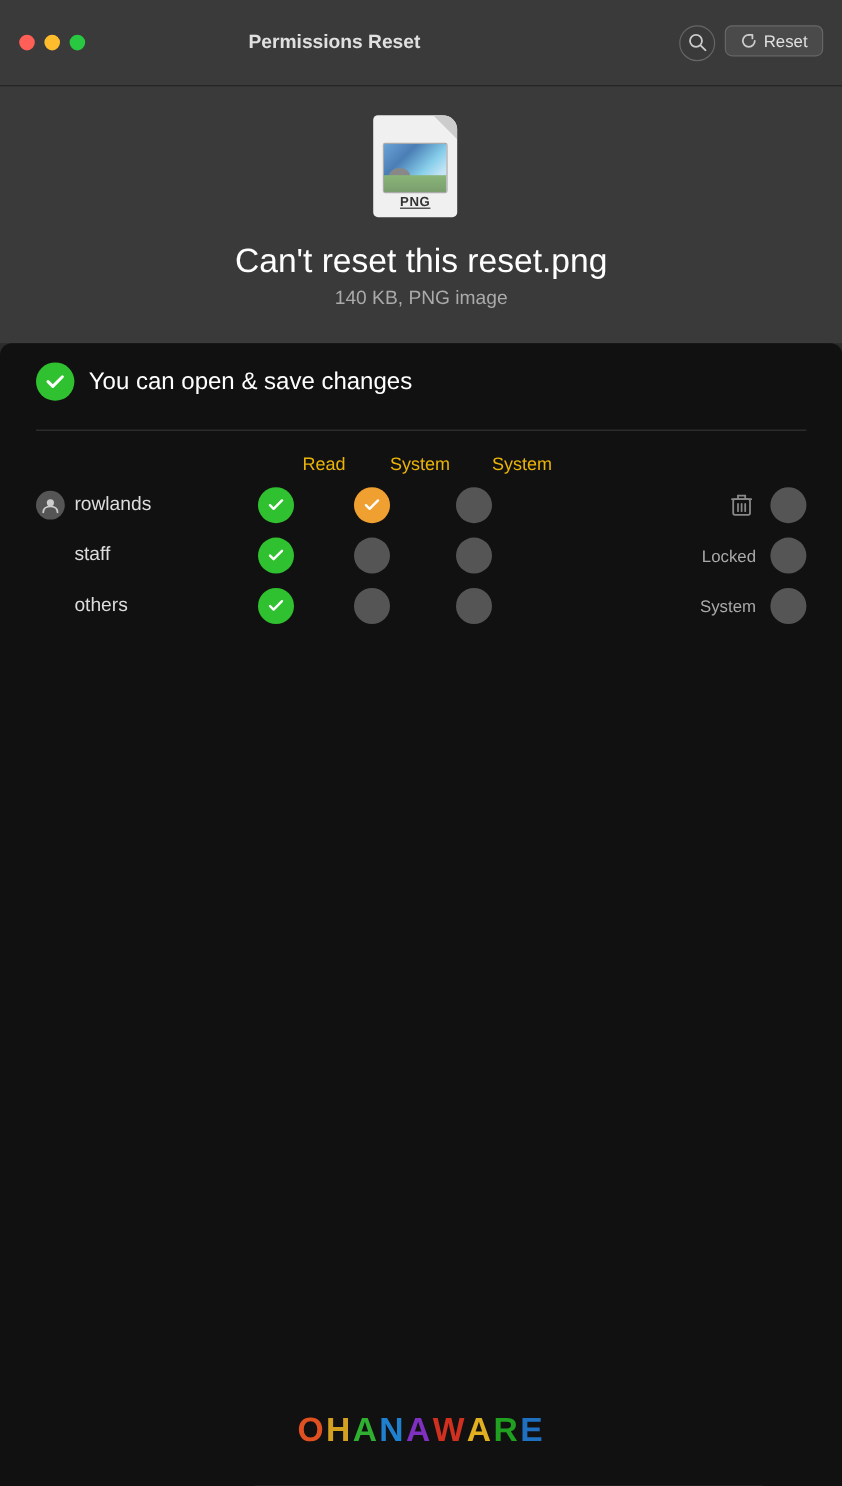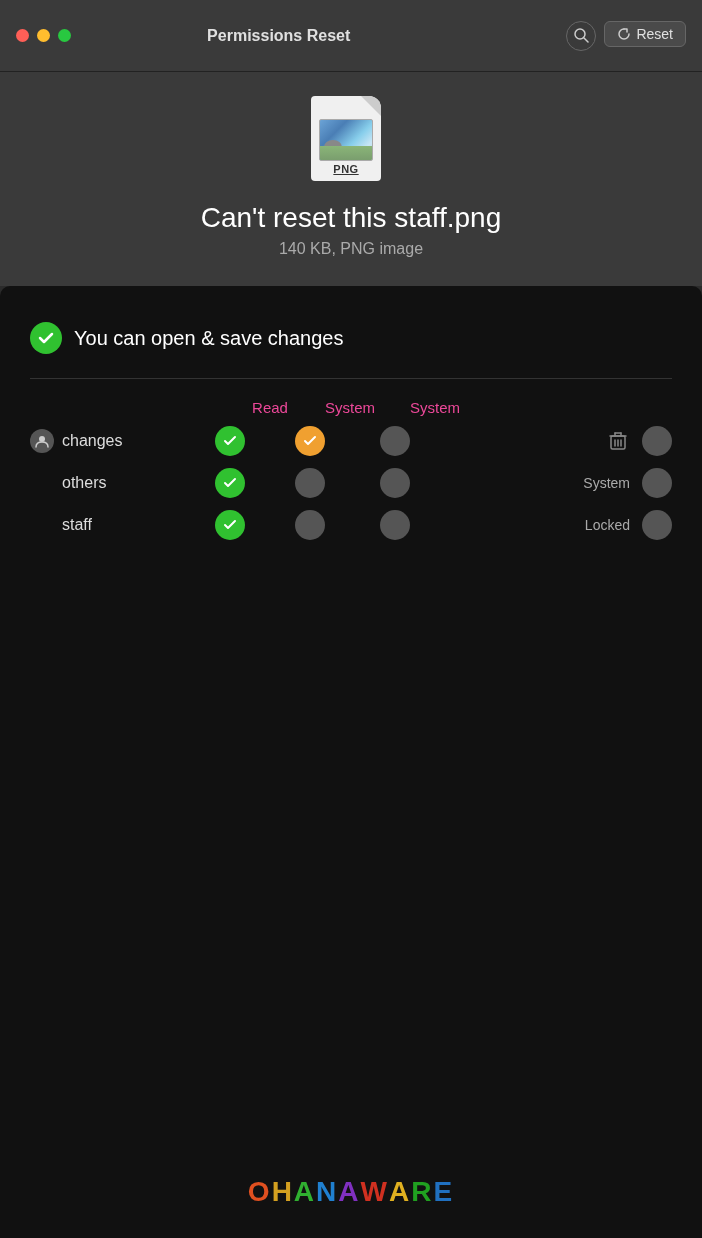--- a/index.html
+++ b/index.html
@@ -175,21 +175,21 @@
       color: #aaaaaa;
       text-align: right;
     }
 
     
     .main-content {
       background: #111111;
       flex: 1;
       border-top-left-radius: 10px;
       border-top-right-radius: 10px;
-      padding: 36px 30px;
+      padding: 16px 30px;
       display: flex;
       flex-direction: column;
     }
 
     
     .status-banner {
       display: flex;
       align-items: center;
       gap: 12px;
       margin-bottom: 24px;
@@ -230,21 +230,21 @@
 
     .permissions-header {
       display: grid;
       grid-template-columns: 160px 80px 80px 90px 1fr;
       margin-bottom: 10px;
       padding-left: 40px;
     }
 
     .col-header {
       font-size: 15px;
-      color: #ec4899;
+      color: #eab308;
       font-weight: 500;
       text-align: center;
     }
 
     .col-header:first-child { text-align: left; }
 
     .permission-row {
       display: grid;
       grid-template-columns: 160px 80px 80px 90px 1fr;
       align-items: center;
@@ -390,21 +390,21 @@
 </div>
 
 <div class="file-info-area">
   <div class="file-icon">
     <div class="file-icon-body">
       <div class="file-icon-fold"></div>
       <div class="file-icon-image-preview"></div>
       <span class="file-icon-label">PNG</span>
     </div>
   </div>
-  <div class="file-title">Can't reset this staff.png</div>
+  <div class="file-title">Can't reset this reset.png</div>
   <div class="file-meta">140 KB, PNG image</div>
 </div>
 
 <div class="main-content">
 
   <div class="status-banner">
     <div class="status-check-icon">
       <svg viewBox="0 0 18 18" fill="none">
         <polyline points="3,9 7,13 15,5" stroke="white" stroke-width="2.5" stroke-linecap="round" stroke-linejoin="round"></polyline>
       </svg>
@@ -425,21 +425,21 @@
     </div>
 
     <div class="permission-row">
       <div class="row-user">
         <div class="user-icon">
           <svg width="14" height="14" viewBox="0 0 14 14" fill="none">
             <circle cx="7" cy="5" r="3" fill="#ccc"></circle>
             <path d="M1 13c0-3.3 2.7-5 6-5s6 1.7 6 5" stroke="#ccc" stroke-width="1.5" stroke-linecap="round"></path>
           </svg>
         </div>
-        <span class="user-name">changes</span>
+        <span class="user-name">rowlands</span>
       </div>
       <div class="perm-cell">
         <div class="check-circle green">
           <svg viewBox="0 0 16 16" fill="none">
               <polyline points="3,8 6,11 13,4" stroke="white" stroke-width="2" stroke-linecap="round" stroke-linejoin="round"></polyline>
             </svg>
         </div>
       </div>
       <div class="perm-cell">
         <div class="check-circle orange">
@@ -463,60 +463,60 @@
             <line x1="9" y1="9" x2="9" y2="15" stroke="#888" stroke-width="1.5" stroke-linecap="round"></line>
             <line x1="12" y1="9" x2="12" y2="15" stroke="#888" stroke-width="1.5" stroke-linecap="round"></line>
           </svg>
         </div>
         <div class="action-toggle"></div>
       </div>
     </div>
 
     <div class="permission-row">
       <div class="row-user">
-        <span class="user-name" style="padding-left:32px;">others</span>
+        <span class="user-name" style="padding-left:32px;">staff</span>
       </div>
       <div class="perm-cell">
         <div class="check-circle green">
           <svg viewBox="0 0 16 16" fill="none">
               <polyline points="3,8 6,11 13,4" stroke="white" stroke-width="2" stroke-linecap="round" stroke-linejoin="round"></polyline>
             </svg>
         </div>
       </div>
       <div class="perm-cell">
         <div class="check-circle gray"></div>
       </div>
       <div class="perm-cell">
         <div class="check-circle gray"></div>
       </div>
       <div class="row-actions">
-        <span class="row-action-label">System</span>
+        <span class="row-action-label">Locked</span>
         <div class="action-toggle"></div>
       </div>
     </div>
 
     <div class="permission-row">
       <div class="row-user">
-        <span class="user-name" style="padding-left:32px;">staff</span>
+        <span class="user-name" style="padding-left:32px;">others</span>
       </div>
       <div class="perm-cell">
         <div class="check-circle green">
           <svg viewBox="0 0 16 16" fill="none">
               <polyline points="3,8 6,11 13,4" stroke="white" stroke-width="2" stroke-linecap="round" stroke-linejoin="round"></polyline>
             </svg>
         </div>
       </div>
       <div class="perm-cell">
         <div class="check-circle gray"></div>
       </div>
       <div class="perm-cell">
         <div class="check-circle gray"></div>
       </div>
       <div class="row-actions">
-        <span class="row-action-label">Locked</span>
+        <span class="row-action-label">System</span>
         <div class="action-toggle"></div>
       </div>
     </div>
 
   </div>
 </div>
 
 <div class="footer-brand">
   <span class="brand-o1">O</span>
   <span class="brand-h">H</span>

